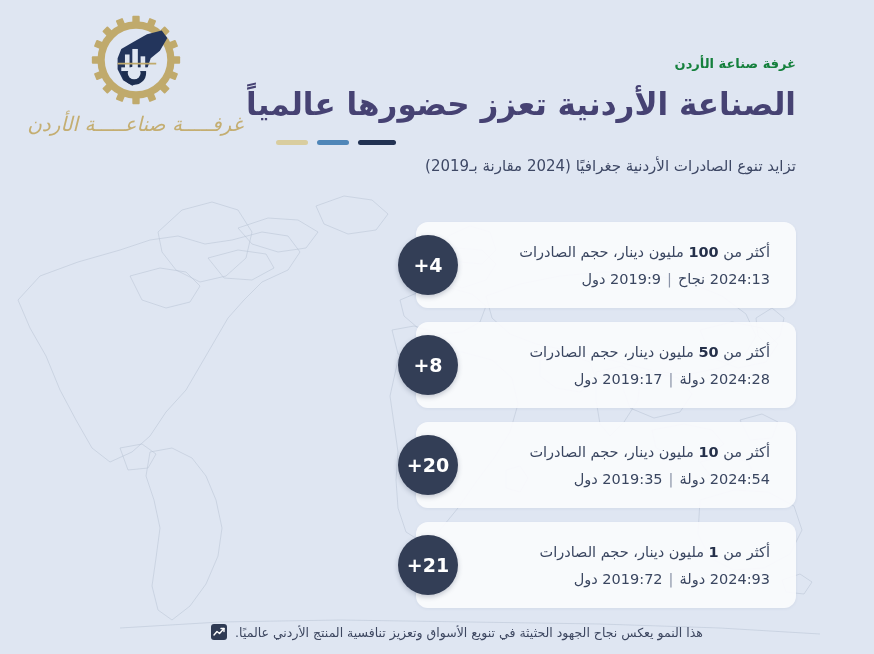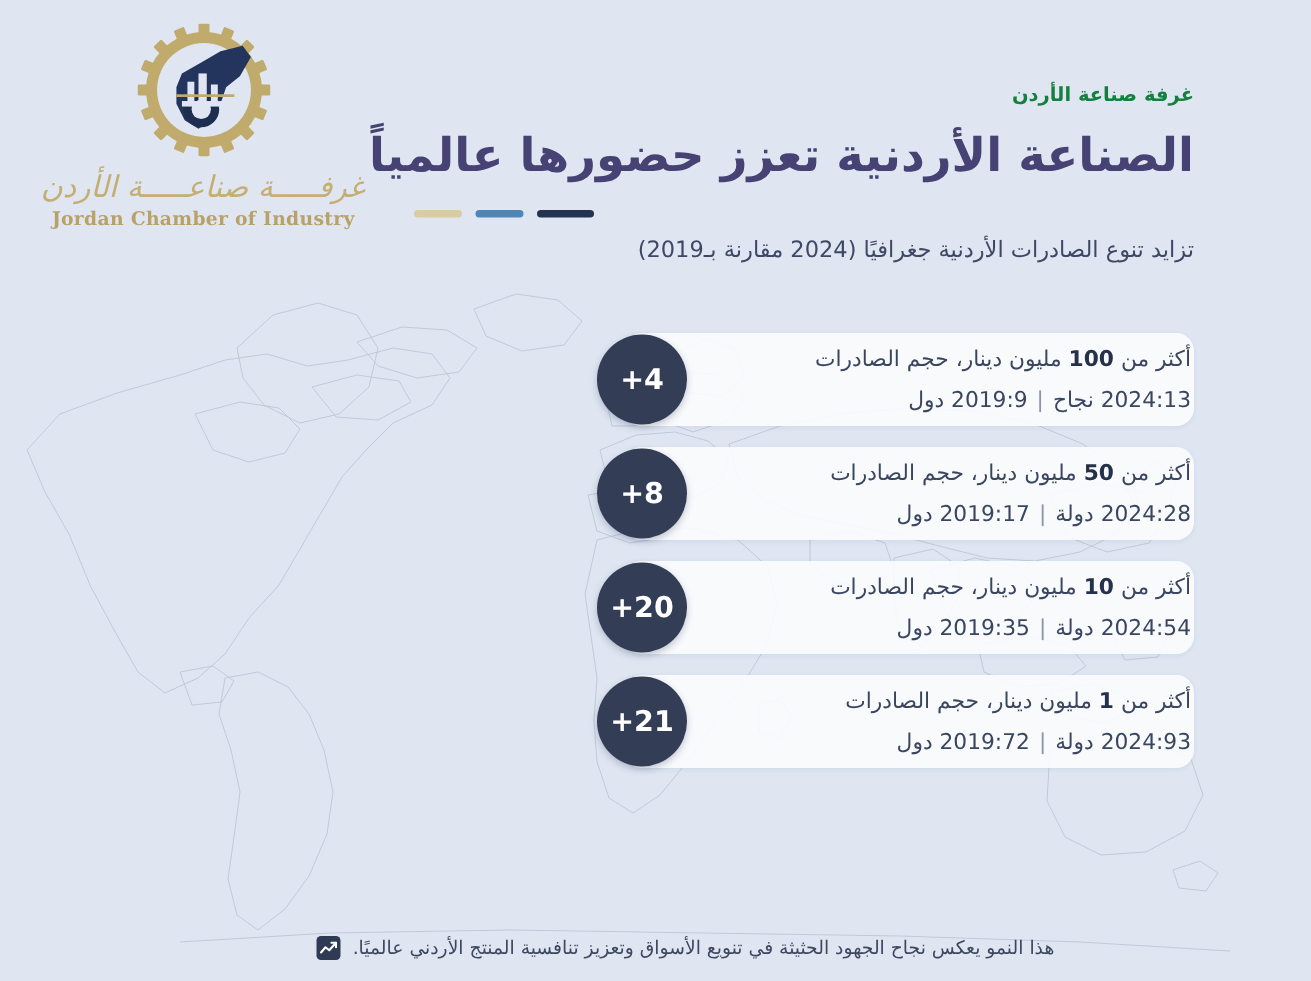--- a/index.html
+++ b/index.html
@@ -66,26 +66,26 @@
     font-size:15px;color:#3e4865;text-align:right;white-space:nowrap;
   }
 
   
   #cards{
     position:absolute;right:78px;top:222px;width:380px;
     display:flex;flex-direction:column;gap:14px;
   }
   .card{
     position:relative;
-    height:62px;
+    height:86px;
     background:rgba(250,251,253,.93);
     border-radius:12px;
     box-shadow:0 1px 3px rgba(70,90,130,.08);
     display:flex;align-items:center;justify-content:flex-start;
-    padding-right:2px;padding-left:78px;
+    padding-right:26px;padding-left:78px;
     box-sizing:border-box;
   }
   .card-text{direction:rtl;text-align:right;width:100%;}
   .line1{
     font-size:14.5px;color:#3a4660;line-height:1.35;white-space:nowrap;
   }
   .line1 b{font-weight:bold;color:#25304a;}
   .line2{
     margin-top:9px;
     font-size:14.5px;color:#3a4660;white-space:nowrap;
@@ -99,21 +99,21 @@
     color:#ffffff;
     font-size:19px;font-weight:bold;
     display:flex;align-items:center;justify-content:center;
     box-shadow:0 2px 5px rgba(30,45,75,.25);
     direction:ltr;
   }
 
   
   #footer{
     position:absolute;left:0;right:0;bottom:14px;
-    display:flex;flex-direction:row-reverse;align-items:flex-start;justify-content:center;
+    display:flex;flex-direction:row-reverse;align-items:center;justify-content:center;
     gap:8px;direction:rtl;padding-left:40px;
   }
   #footer-icon{
     width:16px;height:16px;border-radius:3px;background:#2f3b54;
     display:flex;align-items:center;justify-content:center;flex:none;
   }
   #footer-icon svg{display:block;}
   #footer-text{
     font-size:12.5px;color:#3d4760;white-space:nowrap;
   }
@@ -204,21 +204,20 @@
         <g fill="#dfe6f2">
           <rect x="38" y="44" width="5" height="16"></rect>
           <rect x="46" y="38" width="6" height="22"></rect>
           <rect x="55" y="46" width="5" height="14"></rect>
           <rect x="34" y="58" width="30" height="4"></rect>
         </g>
         <path d="M30 54 L72 54" stroke="#c0aa6c" stroke-width="2" fill="none"></path>
       </g>
     </svg>
     <div id="logo-ar">غرفـــــة صناعـــــة الأردن</div>
-    <div id="logo-en">Jordan Chamber of Industry</div>
   </div>
 
   <div id="header">
     <div id="eyebrow">غرفة صناعة الأردن</div>
     <div id="title">الصناعة الأردنية تعزز حضورها عالمياً</div>
     <div id="rules">
       <span class="rule r1"></span>
       <span class="rule r2"></span>
       <span class="rule r3"></span>
     </div>

